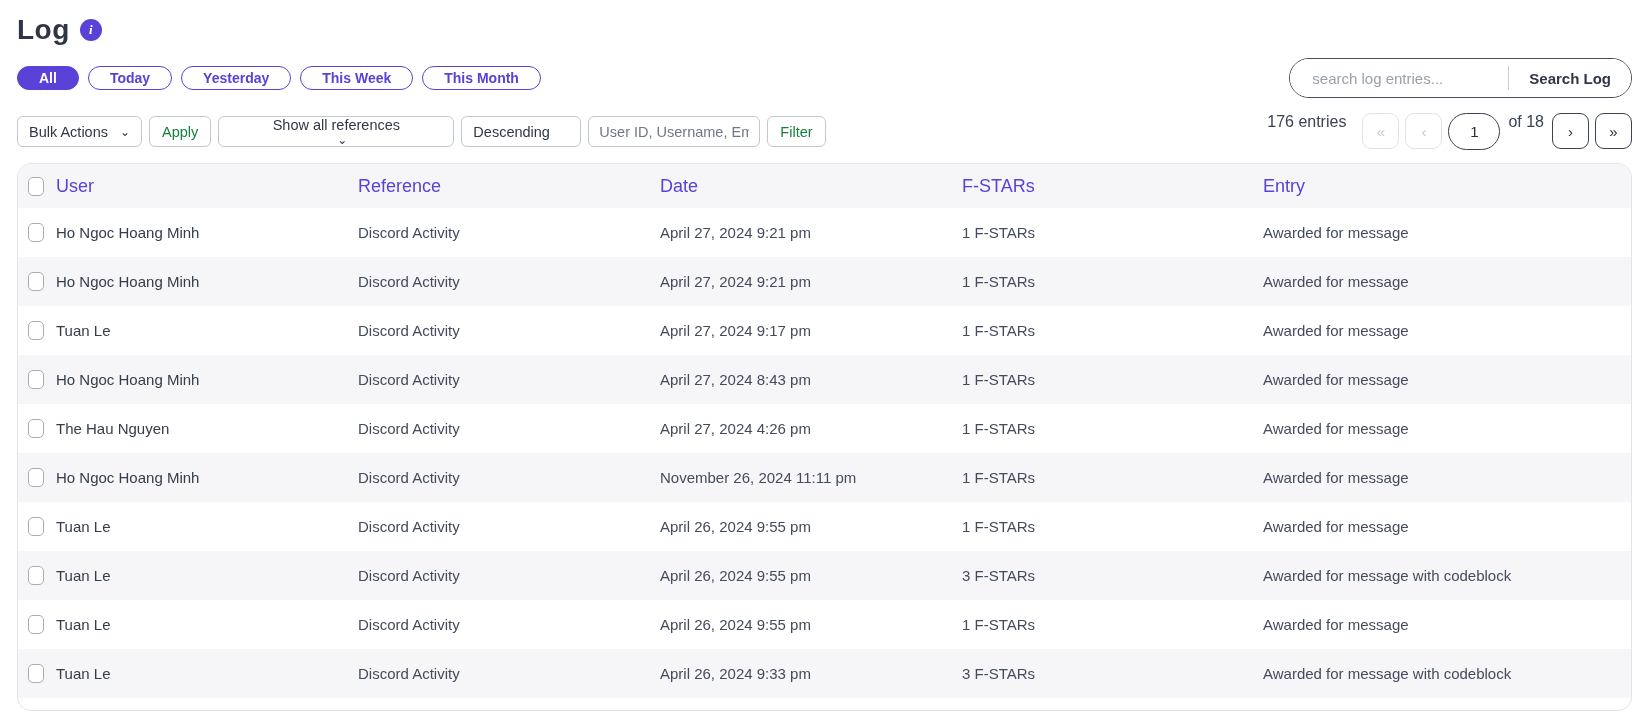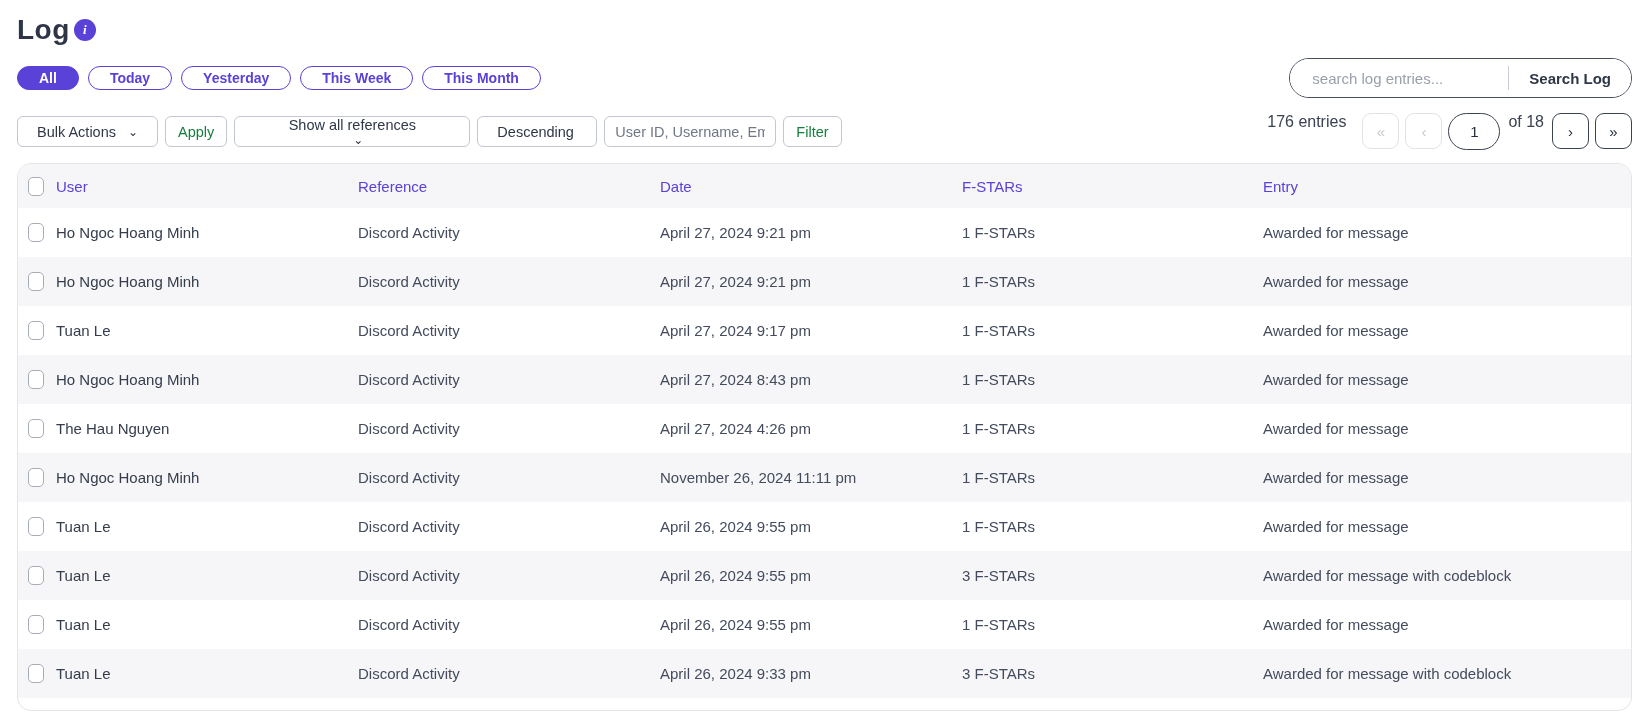--- a/index.html
+++ b/index.html
@@ -1,21 +1,21 @@
 <!DOCTYPE html>
 <html><head>
 <meta charset="utf-8">
 <style>
   * { margin: 0; padding: 0; box-sizing: border-box; }
   html,body { width: 1649px; height: 721px; background: #ffffff;
               font-family: "Liberation Sans", sans-serif; color: #333b4d; overflow: hidden; }
   .page { padding: 10px 17px 0 17px; }
 
   
-  .title-row { display: flex; align-items: center; gap: 4px; margin-top: 4px; }
+  .title-row { display: flex; align-items: center; gap: 10px; margin-top: 4px; }
   .page-title { font-size: 28px; font-weight: 700; color: #2e3546; letter-spacing: .5px; }
   .info-badge { width: 22px; height: 22px; border-radius: 50%; background: #5a41d8; color: #fff;
                 display: inline-flex; align-items: center; justify-content: center;
                 font-family: "Liberation Serif", serif; font-style: italic; font-weight: 700;
                 font-size: 13px; cursor: pointer; }
 
   
   .row2 { display: flex; align-items: center; justify-content: space-between; margin-top: 12px; }
   .tabs { display: flex; gap: 9px; }
   .tab { height: 24px; padding: 0 21px; border-radius: 18px; border: 1.5px solid #5a41d8;
@@ -30,21 +30,21 @@
   .search-pill input::placeholder { color: #9aa0ab; }
   .search-divider { width: 1px; height: 24px; background: #c9cdd6; }
   .search-btn { height: 100%; padding: 0 20px; background: #fff; border: none; font-family: inherit;
                 font-size: 15px; font-weight: 600; color: #2f3747; cursor: pointer; }
 
   
   .row3 { display: flex; align-items: center; justify-content: space-between; margin-top: 15px; }
   .toolbar { display: flex; gap: 7px; }
   .ctl { height: 31px; border: 1px solid #c3c8d0; border-radius: 6px; background: #fff;
          display: inline-flex; align-items: center; font-size: 14.5px; color: #2f3747;
-         padding: 0 19px; cursor: pointer; white-space: nowrap; }
+         padding: 0 11px; cursor: pointer; white-space: nowrap; }
   .ctl .chev { margin-left: 12px; font-size: 12px; color: #2f3747; line-height: 1; }
   .ctl-select.wide { width: 236px; justify-content: space-between; flex-direction: column; }
   .ctl-select.med  { width: 120px; justify-content: space-between; gap: 40px; }
   .ctl-input { height: 31px; width: 172px; border: 1px solid #c3c8d0; border-radius: 6px;
                padding: 0 10px; font-size: 14.5px; font-family: inherit; color: #2f3747; outline: none; }
   .ctl-input::placeholder { color: #707786; }
   .btn-plain { height: 31px; border: 1px solid #c3c8d0; border-radius: 6px; background: #fff;
                font-family: inherit; font-size: 14.5px; color: #15803d; padding: 0 12px; cursor: pointer; }
 
   .pagination { display: flex; align-items: flex-start; gap: 6px; }
@@ -58,21 +58,21 @@
   .pg-of { font-size: 16px; color: #3a4150; margin: 0 2px; }
 
   
   .log-table { margin-top: 13px; border: 1px solid #e3e4e8; border-radius: 14px; background: #fff;
                overflow: hidden; padding-bottom: 12px; }
   .trow, .thead-row { display: grid; grid-template-columns: 38px 302px 302px 302px 301px 1fr;
                       align-items: center; }
   .thead-row { height: 44px; background: #f6f6f8; }
   .trow { height: 49px; }
   .trow:nth-child(even) { background: #f6f6f8; }
-  .th { font-size: 15px; font-weight: 500; color: #5a41d8; cursor: pointer; }
+  .th { font-size: 18px; font-weight: 500; color: #5a41d8; cursor: pointer; }
   .cell { font-size: 15px; color: #434b5c; overflow: hidden; white-space: nowrap; text-overflow: ellipsis; padding-right: 12px; }
   .cell.user { color: #353c4b; font-weight: 500; }
   .checkbox { width: 16px; height: 19px; border: 1.5px solid #a7adb6; border-radius: 5px;
               background: #fff; display: inline-block; margin-left: 10px; cursor: pointer; }
   .c-check { display: flex; align-items: center; }
 </style>
 </head>
 <body>
 
 <div class="page">

